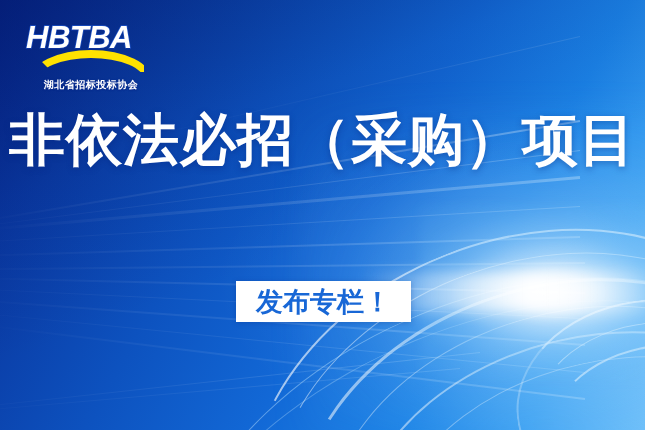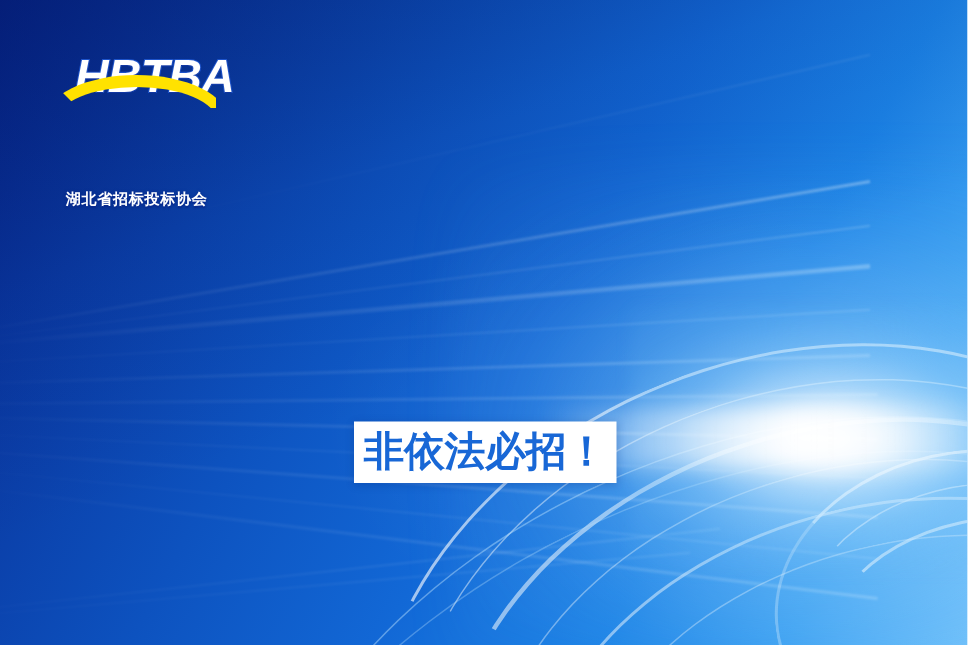--- a/index.html
+++ b/index.html
@@ -102,33 +102,32 @@
   
   #logo {
     position: absolute;
     left: 26px; top: 20px;
     width: 130px; height: 64px;
   }
   #logo .wordmark {
     position: absolute;
     left: 0; top: 0;
     width: 130px;
-    text-align: right;
+    text-align: left;
     font-family: "Liberation Sans", "DejaVu Sans", sans-serif;
     font-weight: 700;
     font-style: italic;
     font-size: 31px;
     letter-spacing: -0.5px;
     color: #ffffff;
     -webkit-text-stroke: 1.4px #1c52c9;
     paint-order: stroke fill;
     text-shadow: 0 1px 0 rgba(10,40,140,0.65);
     line-height: 36px;
     white-space: nowrap;
-    margin-top: 13px;
   }
   #logo .swoosh {
     position: absolute;
     left: 4px; top: 30px;
     width: 122px; height: 30px;
     border: 8px solid #ffe200;
     border-bottom-color: transparent;
     border-left-color: transparent;
     border-right-color: transparent;
     border-radius: 50% 50% 0 0 / 100% 100% 0 0;
@@ -139,21 +138,20 @@
     left: 0; top: 58px;
     width: 130px;
     text-align: center;
     font-family: "DejaVu Sans", sans-serif;
     font-size: 10px;
     font-weight: 700;
     color: #ffffff;
     letter-spacing: 0.5px;
     text-shadow: 0 0 2px rgba(8,40,140,0.9), 0 1px 1px rgba(8,40,140,0.9);
     white-space: nowrap;
-    margin-top: 48px;
   }
 
   
   #headline {
     position: absolute;
     left: 0; top: 104px;
     width: 645px;
     text-align: center;
     color: #ffffff;
   }
@@ -232,19 +230,20 @@
   <div class="glow-smear"></div>
   <div class="vignette"></div>
 
   <div id="logo">
     <div class="wordmark">HBTBA</div>
     <div class="swoosh"></div>
     <div class="cn-name">湖北省招标投标协会</div>
   </div>
 
   <div id="headline">
+    <div class="line">非依法必招（采购）项目</div>
   </div>
 
   <div id="badge">
-    <span class="badge-text">非依法必招！</span>
+    <span class="badge-text">发布专栏！</span>
   </div>
 
 </div>
 
 </body></html>

